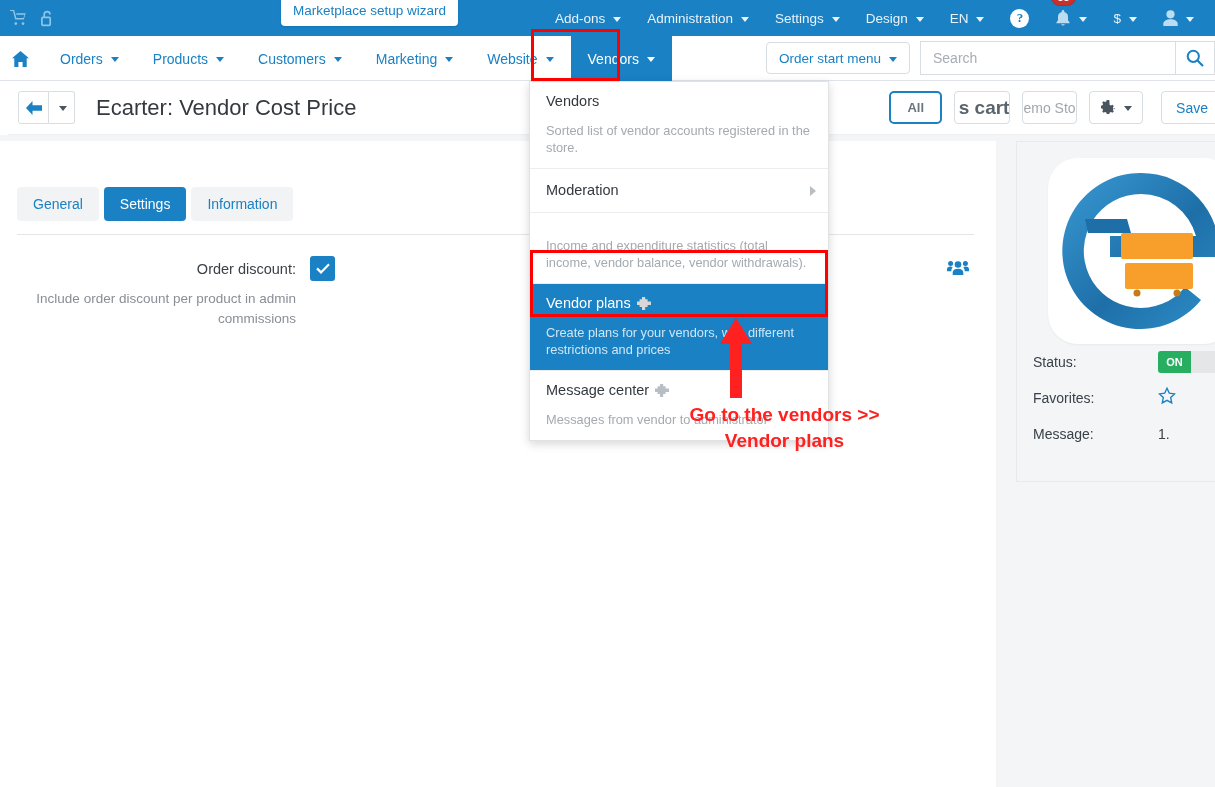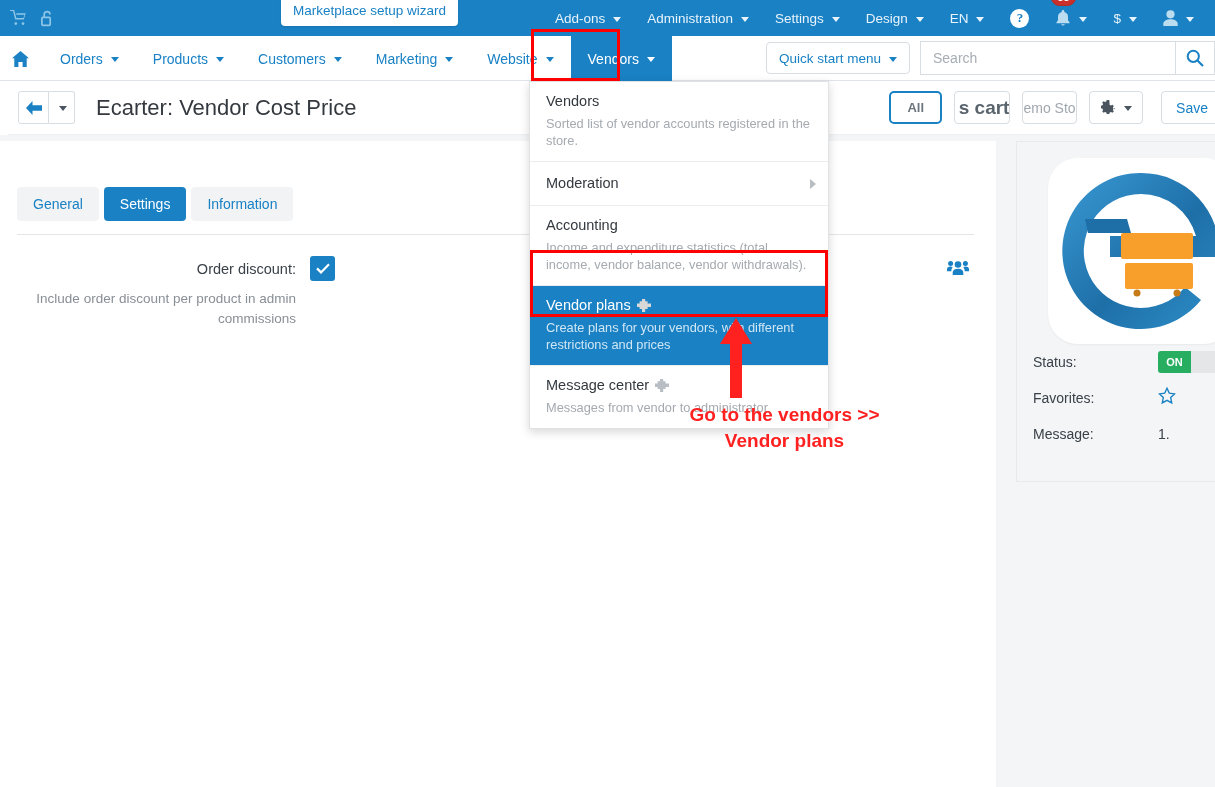--- a/index.html
+++ b/index.html
@@ -233,21 +233,21 @@
     border: 1px solid #e0e2e4;
     box-shadow: 0 3px 9px rgba(0,0,0,.16);
     z-index: 20;
   }
   .dd-item { padding: 11px 16px 12px 16px; border-bottom: 1px solid #ebedef; position: relative; }
   .dd-item:last-child { border-bottom: none; }
   .dd-title {
     font-size: 14.5px; color: #33393f; display: flex; align-items: center; gap: 6px;
   }
   .dd-desc {
-    font-size: 12.8px; color: #a4aab0; line-height: 17px; margin-top: 6px;
+    font-size: 12.8px; color: #a4aab0; line-height: 17px; margin-top: 13px;
   }
   .dd-item.sel { background: #1981c4; }
   .dd-item.sel .dd-title { color: #ffffff; }
   .dd-item.sel .dd-desc { color: #cfe6f5; }
   .dd-item.moderation { padding: 13px 16px 14px 16px; }
   .submenu-arrow {
     position: absolute; right: 12px; top: 50%; transform: translateY(-50%);
     width: 0; height: 0;
     border-top: 5px solid transparent; border-bottom: 5px solid transparent;
     border-left: 6px solid #b9bec3;
@@ -357,21 +357,21 @@
     <span>Website</span>
     <i class="caret"></i>
   </div>
   <div class="nav-item active">
     <span>Vendors</span>
     <i class="caret"></i>
   </div>
 
   <div class="navbar-right">
     <div class="qs-btn">
-      <span>Quick start menu</span>
+      <span>Order start menu</span>
       <i class="caret"></i>
     </div>
     <div class="search-wrap">
       <input class="search-input" type="text" placeholder="Search" style="">
       <div class="search-btn">
         <svg width="18" height="18" viewBox="0 0 18 18">
             <circle cx="7.3" cy="7.3" r="5.6" fill="none" stroke="#1981c4" stroke-width="2"></circle>
             <line x1="11.5" y1="11.5" x2="17" y2="17" stroke="#1981c4" stroke-width="2.2"></line>
           </svg>
       </div>
@@ -487,21 +487,20 @@
     <div class="dd-title">Vendors</div>
     <div class="dd-desc">Sorted list of vendor accounts registered in the store.</div>
   </div>
 
   <div class="dd-item moderation">
     <div class="dd-title">Moderation</div>
     <i class="submenu-arrow"></i>
   </div>
 
   <div class="dd-item">
-    <div class="dd-title">Accounting</div>
     <div class="dd-desc">Income and expenditure statistics (total income, vendor balance, vendor withdrawals).</div>
   </div>
 
   <div class="dd-item sel">
     <div class="dd-title">
       <span>Vendor plans</span>
       <span class="puzzle">
         <svg width="14" height="13" viewBox="0 0 14 13">
             <path fill="#d8d8d8" d="M5 0v2.2H2.6v2.4H0v3.3h2.6V10H5v3h3.2v-3h2.4V7.9H14V4.6h-3.4V2.2H8.2V0z"></path>
           </svg>

